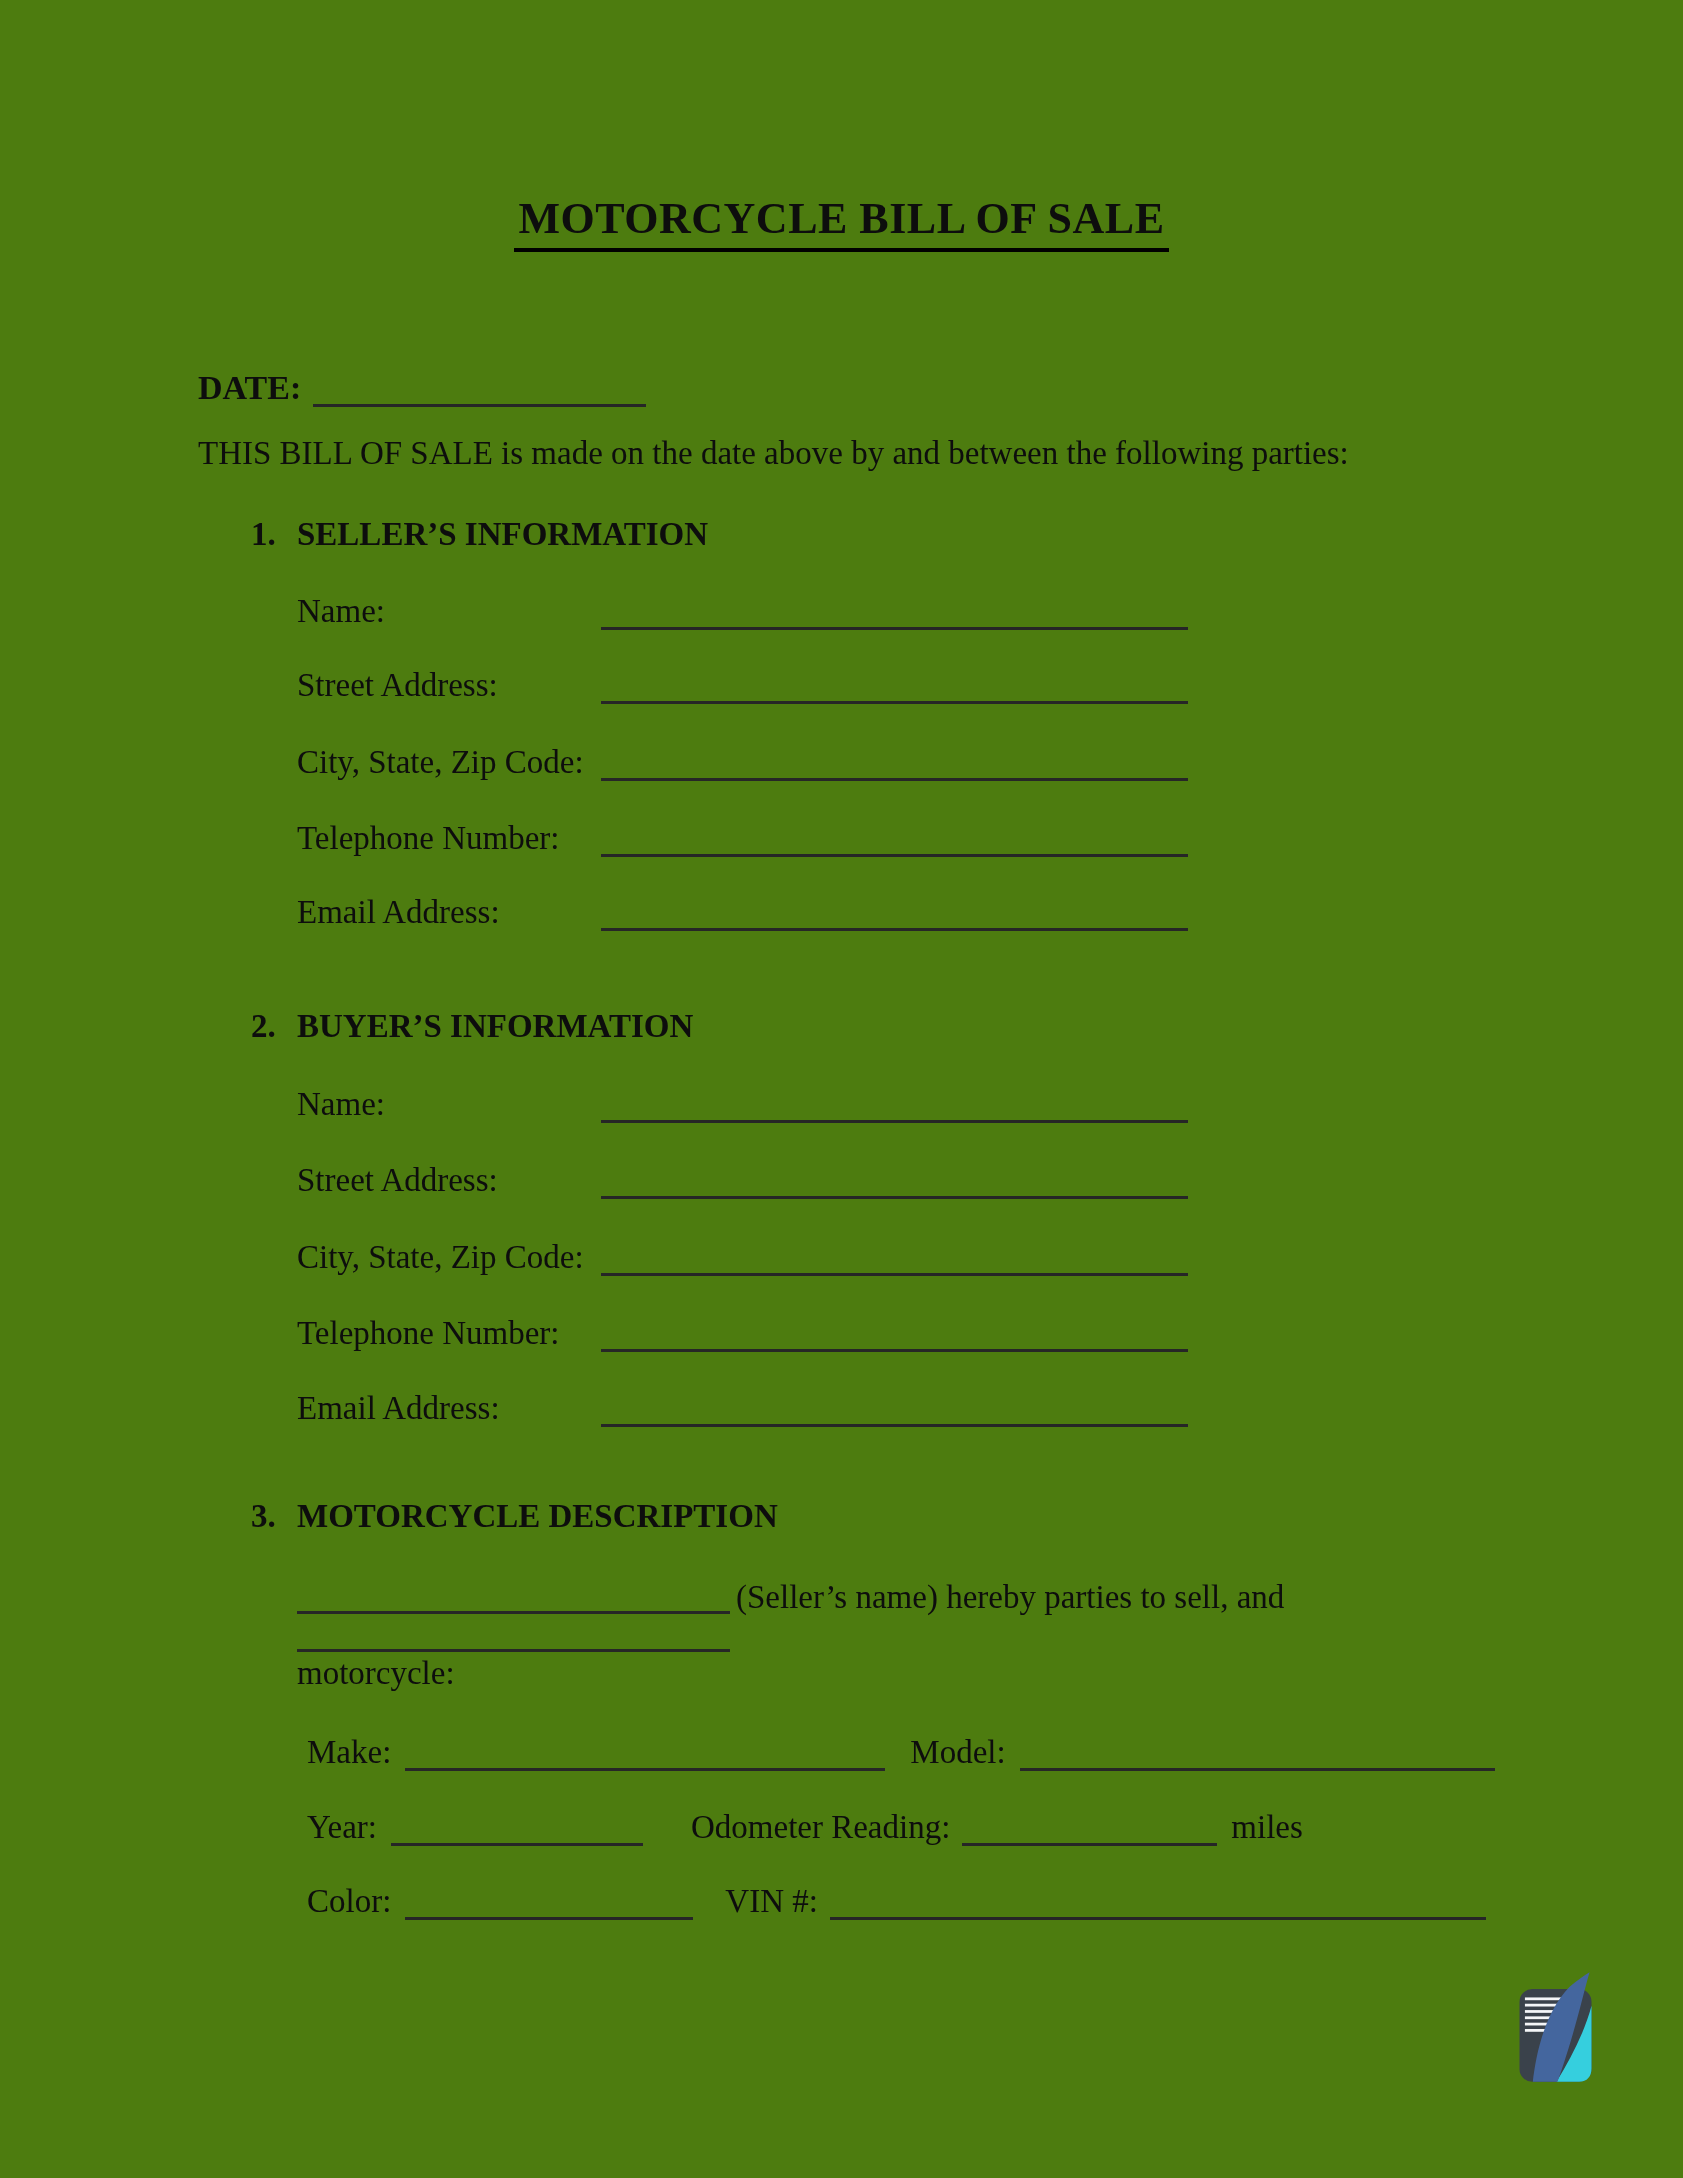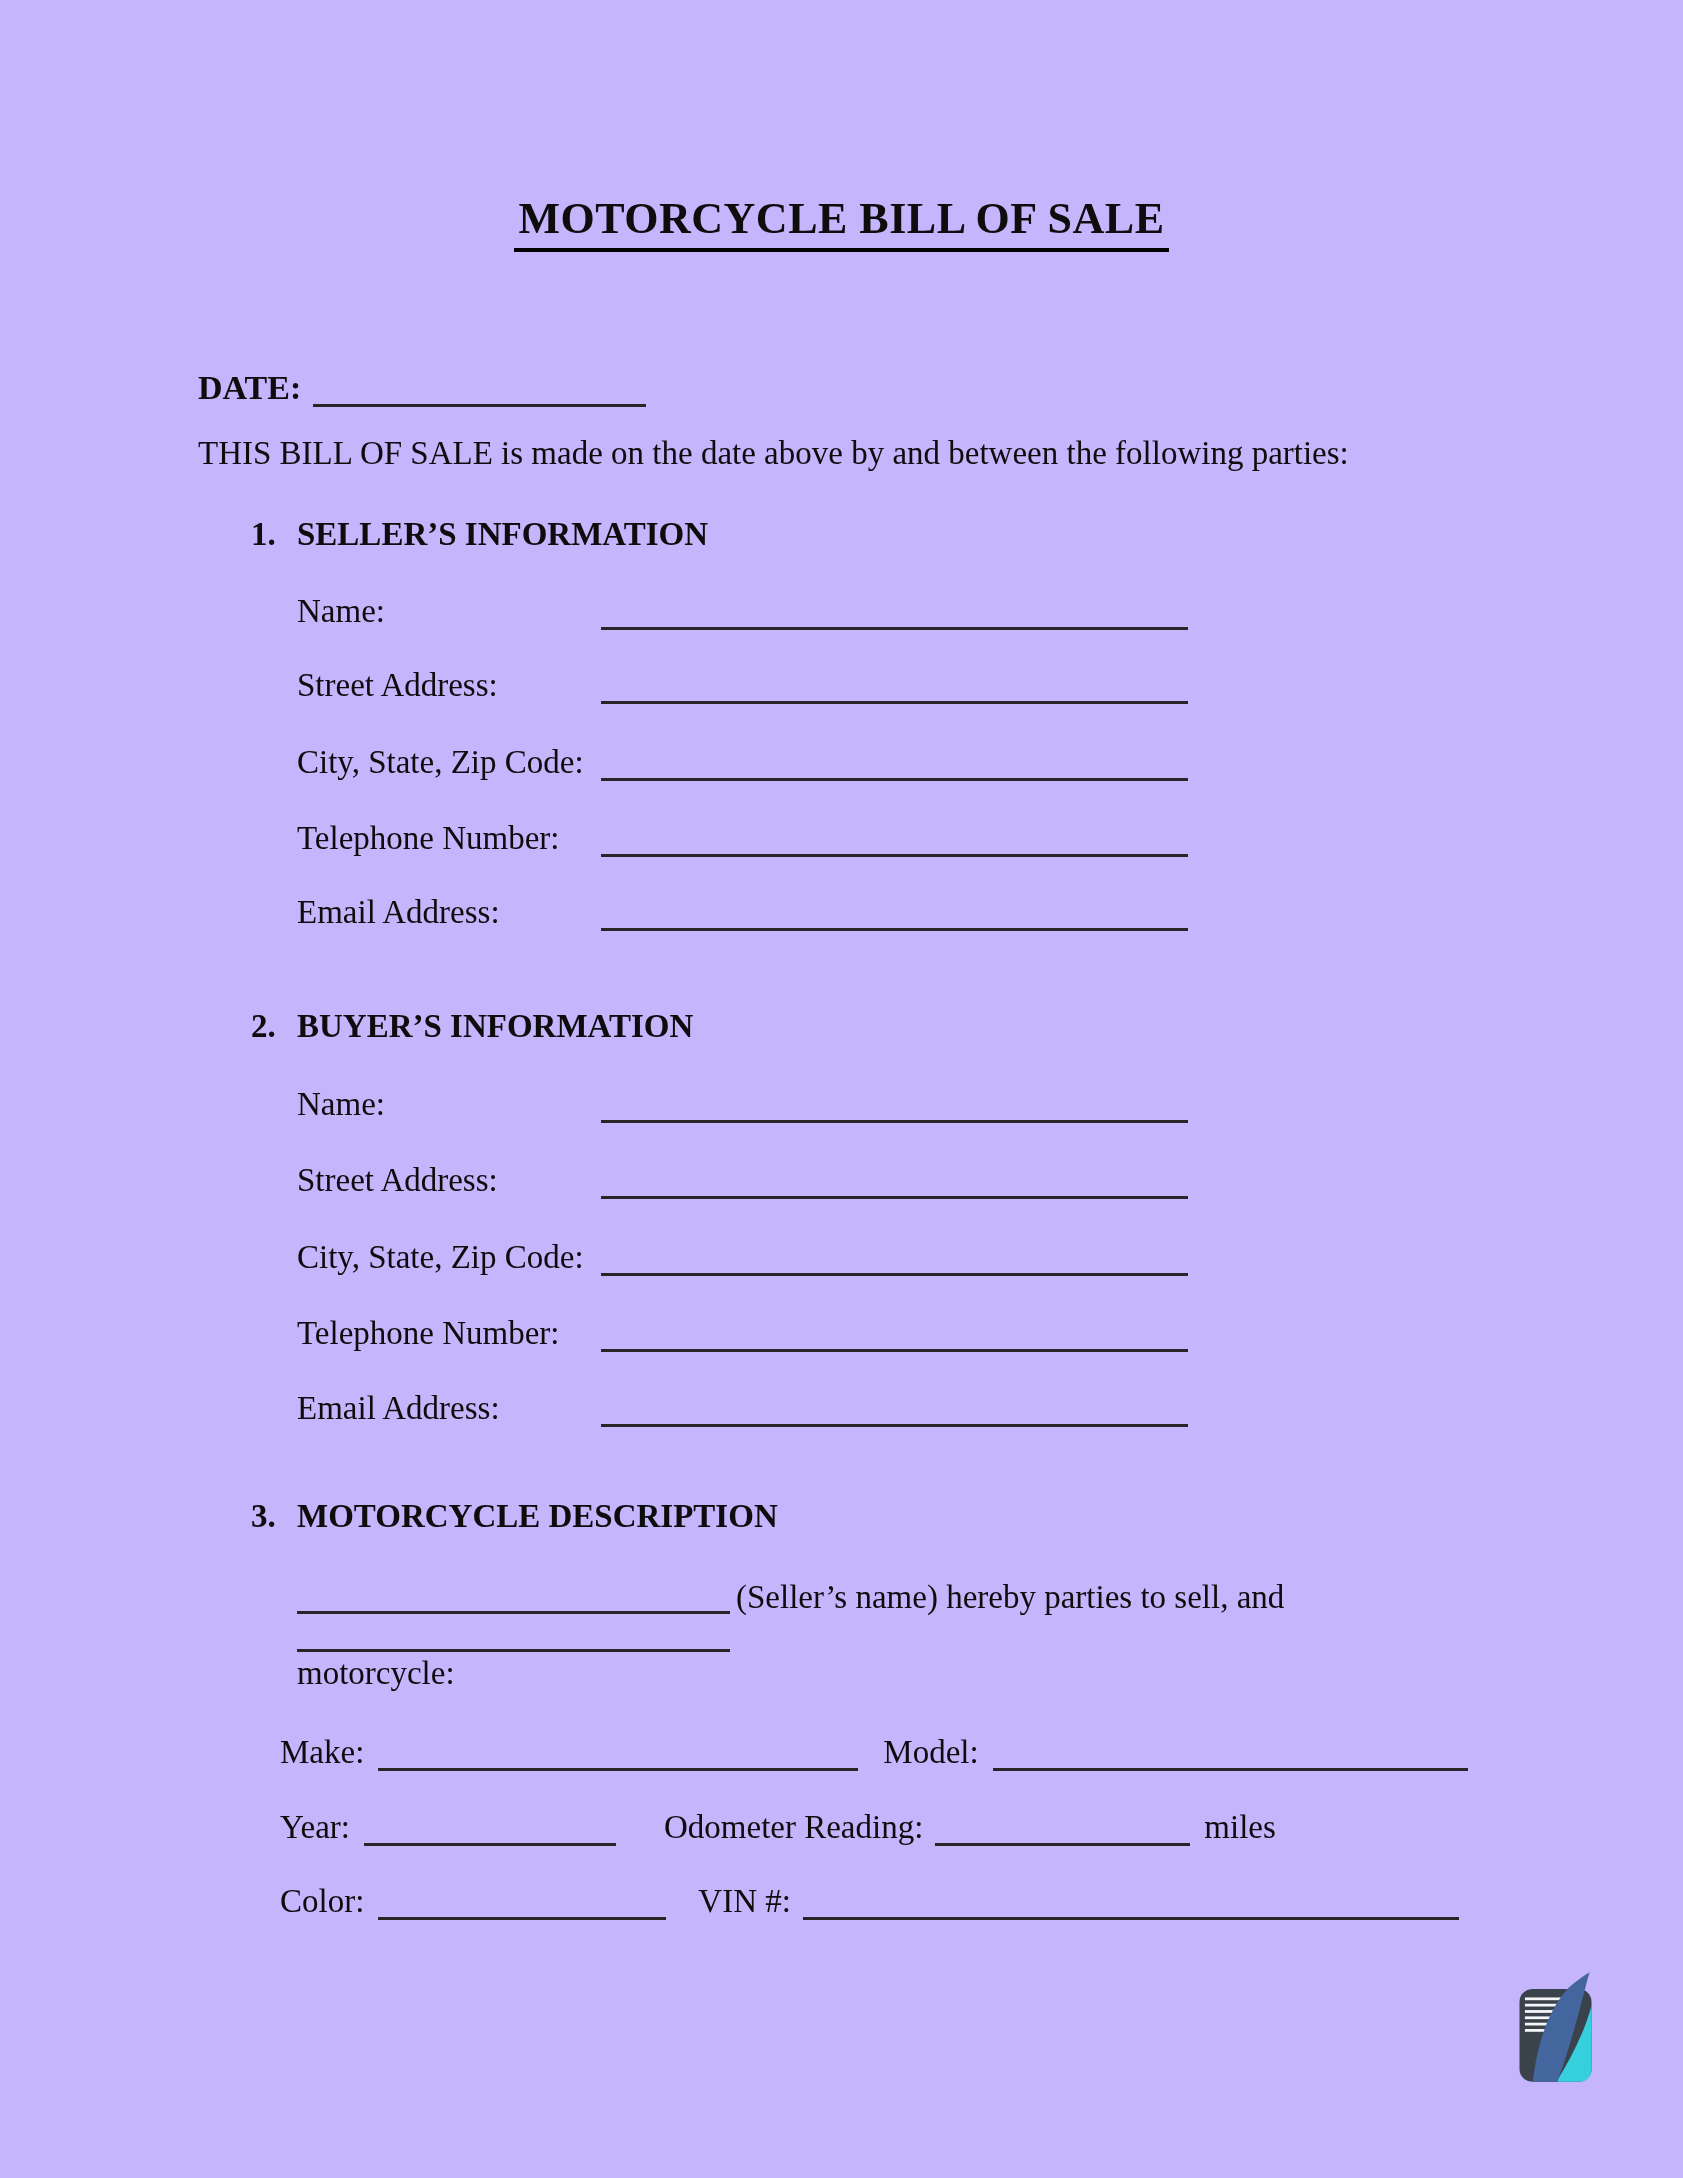--- a/index.html
+++ b/index.html
@@ -4,21 +4,21 @@
 <style>
   * { margin: 0; padding: 0; box-sizing: border-box; }
   html, body { background: #ffffff; }
   body {
     width: 1683px; height: 2178px;
     font-family: "Liberation Serif", "DejaVu Serif", serif;
     color: #0d0d0d;
     position: relative;
     overflow: hidden;
   }
-  .page { position: absolute; inset: 0; width: 1683px; height: 2178px; background: #c4b5fd; }
+  .page { position: absolute; inset: 0; width: 1683px; height: 2178px; background: #4d7c0f; }
   .abs { position: absolute; white-space: nowrap; line-height: 1; font-size: 33px; }
 
   
   .title-row { top: 197px; left: 0; width: 1683px; text-align: center; }
   .doc-title {
     display: inline-block;
     font-size: 44px; font-weight: bold;
     border-bottom: 4px solid #000;
     padding: 0 5px 7px 5px;
     letter-spacing: 0.5px;
@@ -56,21 +56,21 @@
   .field-label { display: inline-block; width: 304px; }
   .fr-1a { top: 592px; }  .fr-1b { top: 666px; }  .fr-1c { top: 743px; }
   .fr-1d { top: 819px; }  .fr-1e { top: 893px; }
   .fr-2a { top: 1085px; } .fr-2b { top: 1161px; } .fr-2c { top: 1238px; }
   .fr-2d { top: 1314px; } .fr-2e { top: 1389px; }
 
   .agreement { top: 1578px; left: 297px; line-height: 38px; }
   .agreement .blank { top: 6px; }
   .agreement .txt { padding-left: 6px; }
 
-  .spec-row { left: 280px; }
+  .spec-row { left: 307px; }
   .sr-1 { top: 1733px; }
   .sr-2 { top: 1808px; text-align: right; }
   .sr-3 { top: 1882px; }
   .gap-model { margin-left: 25px; }
   .gap-odo   { margin-left: 48px; }
   .gap-vin   { margin-left: 32px; }
   .gap-miles { margin-left: 14px; }
 
   .brand-logo { position: absolute; left: 1519px; top: 1972px; width: 75px; height: 117px; }
 </style>

